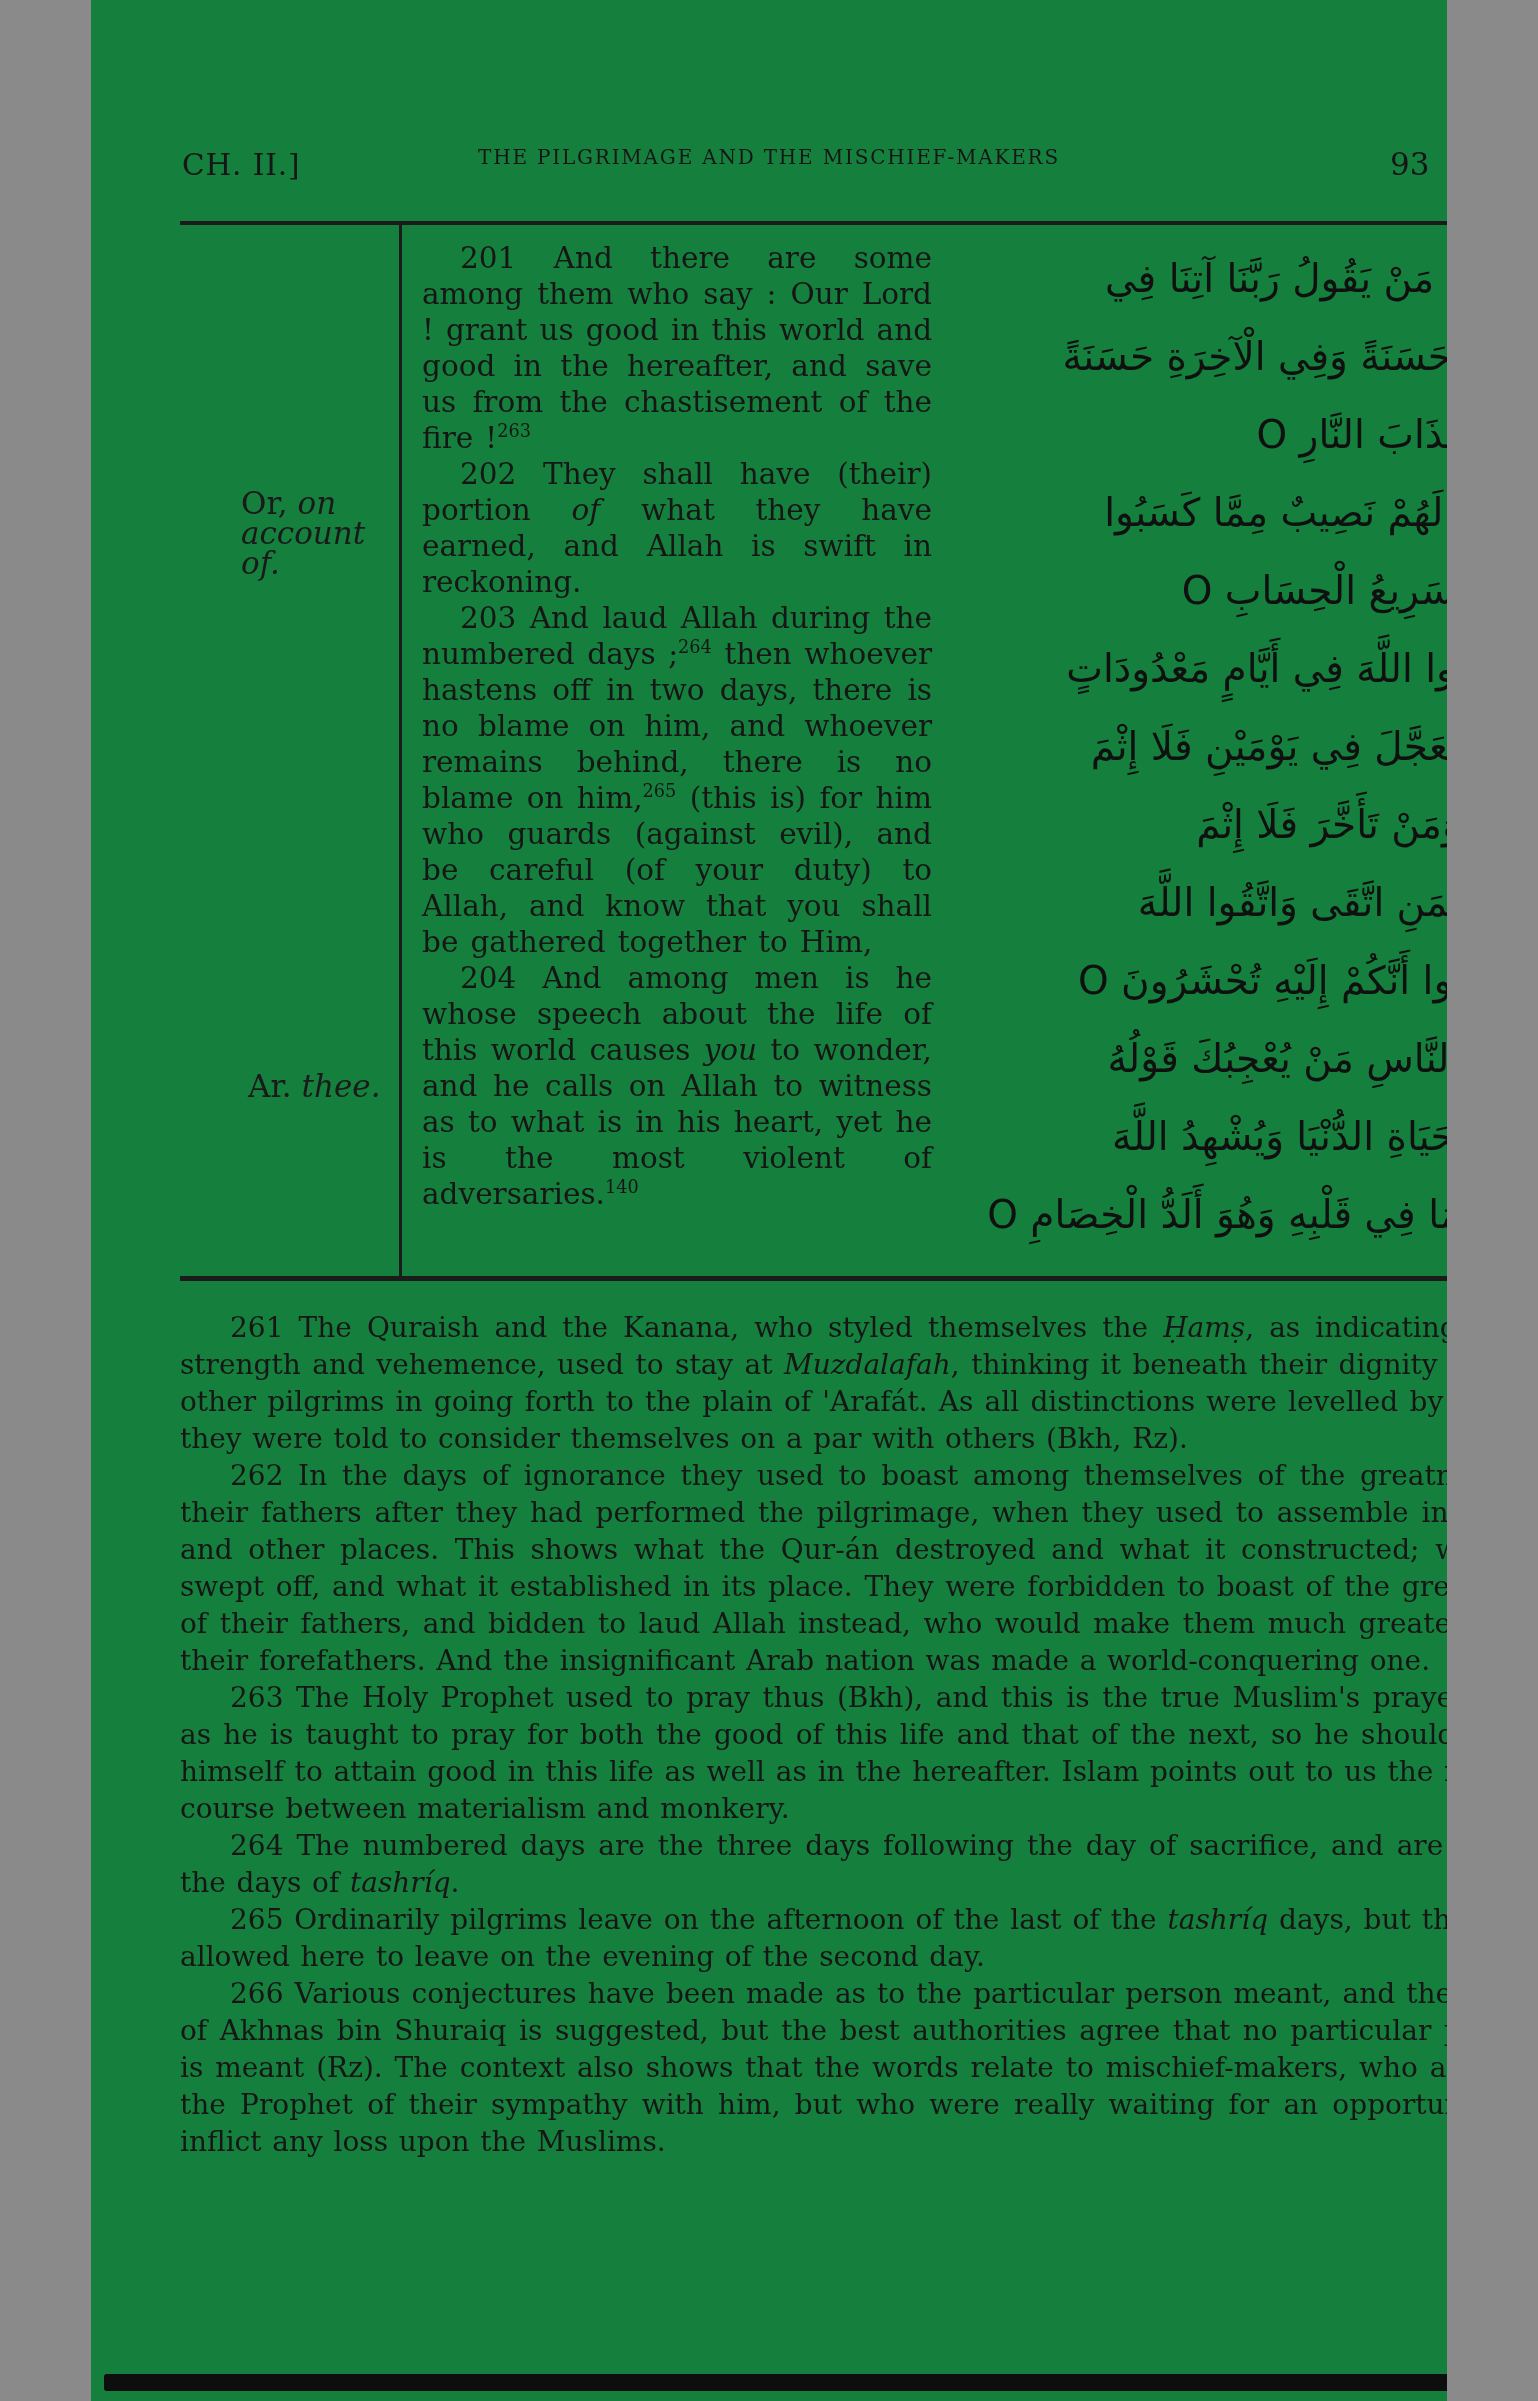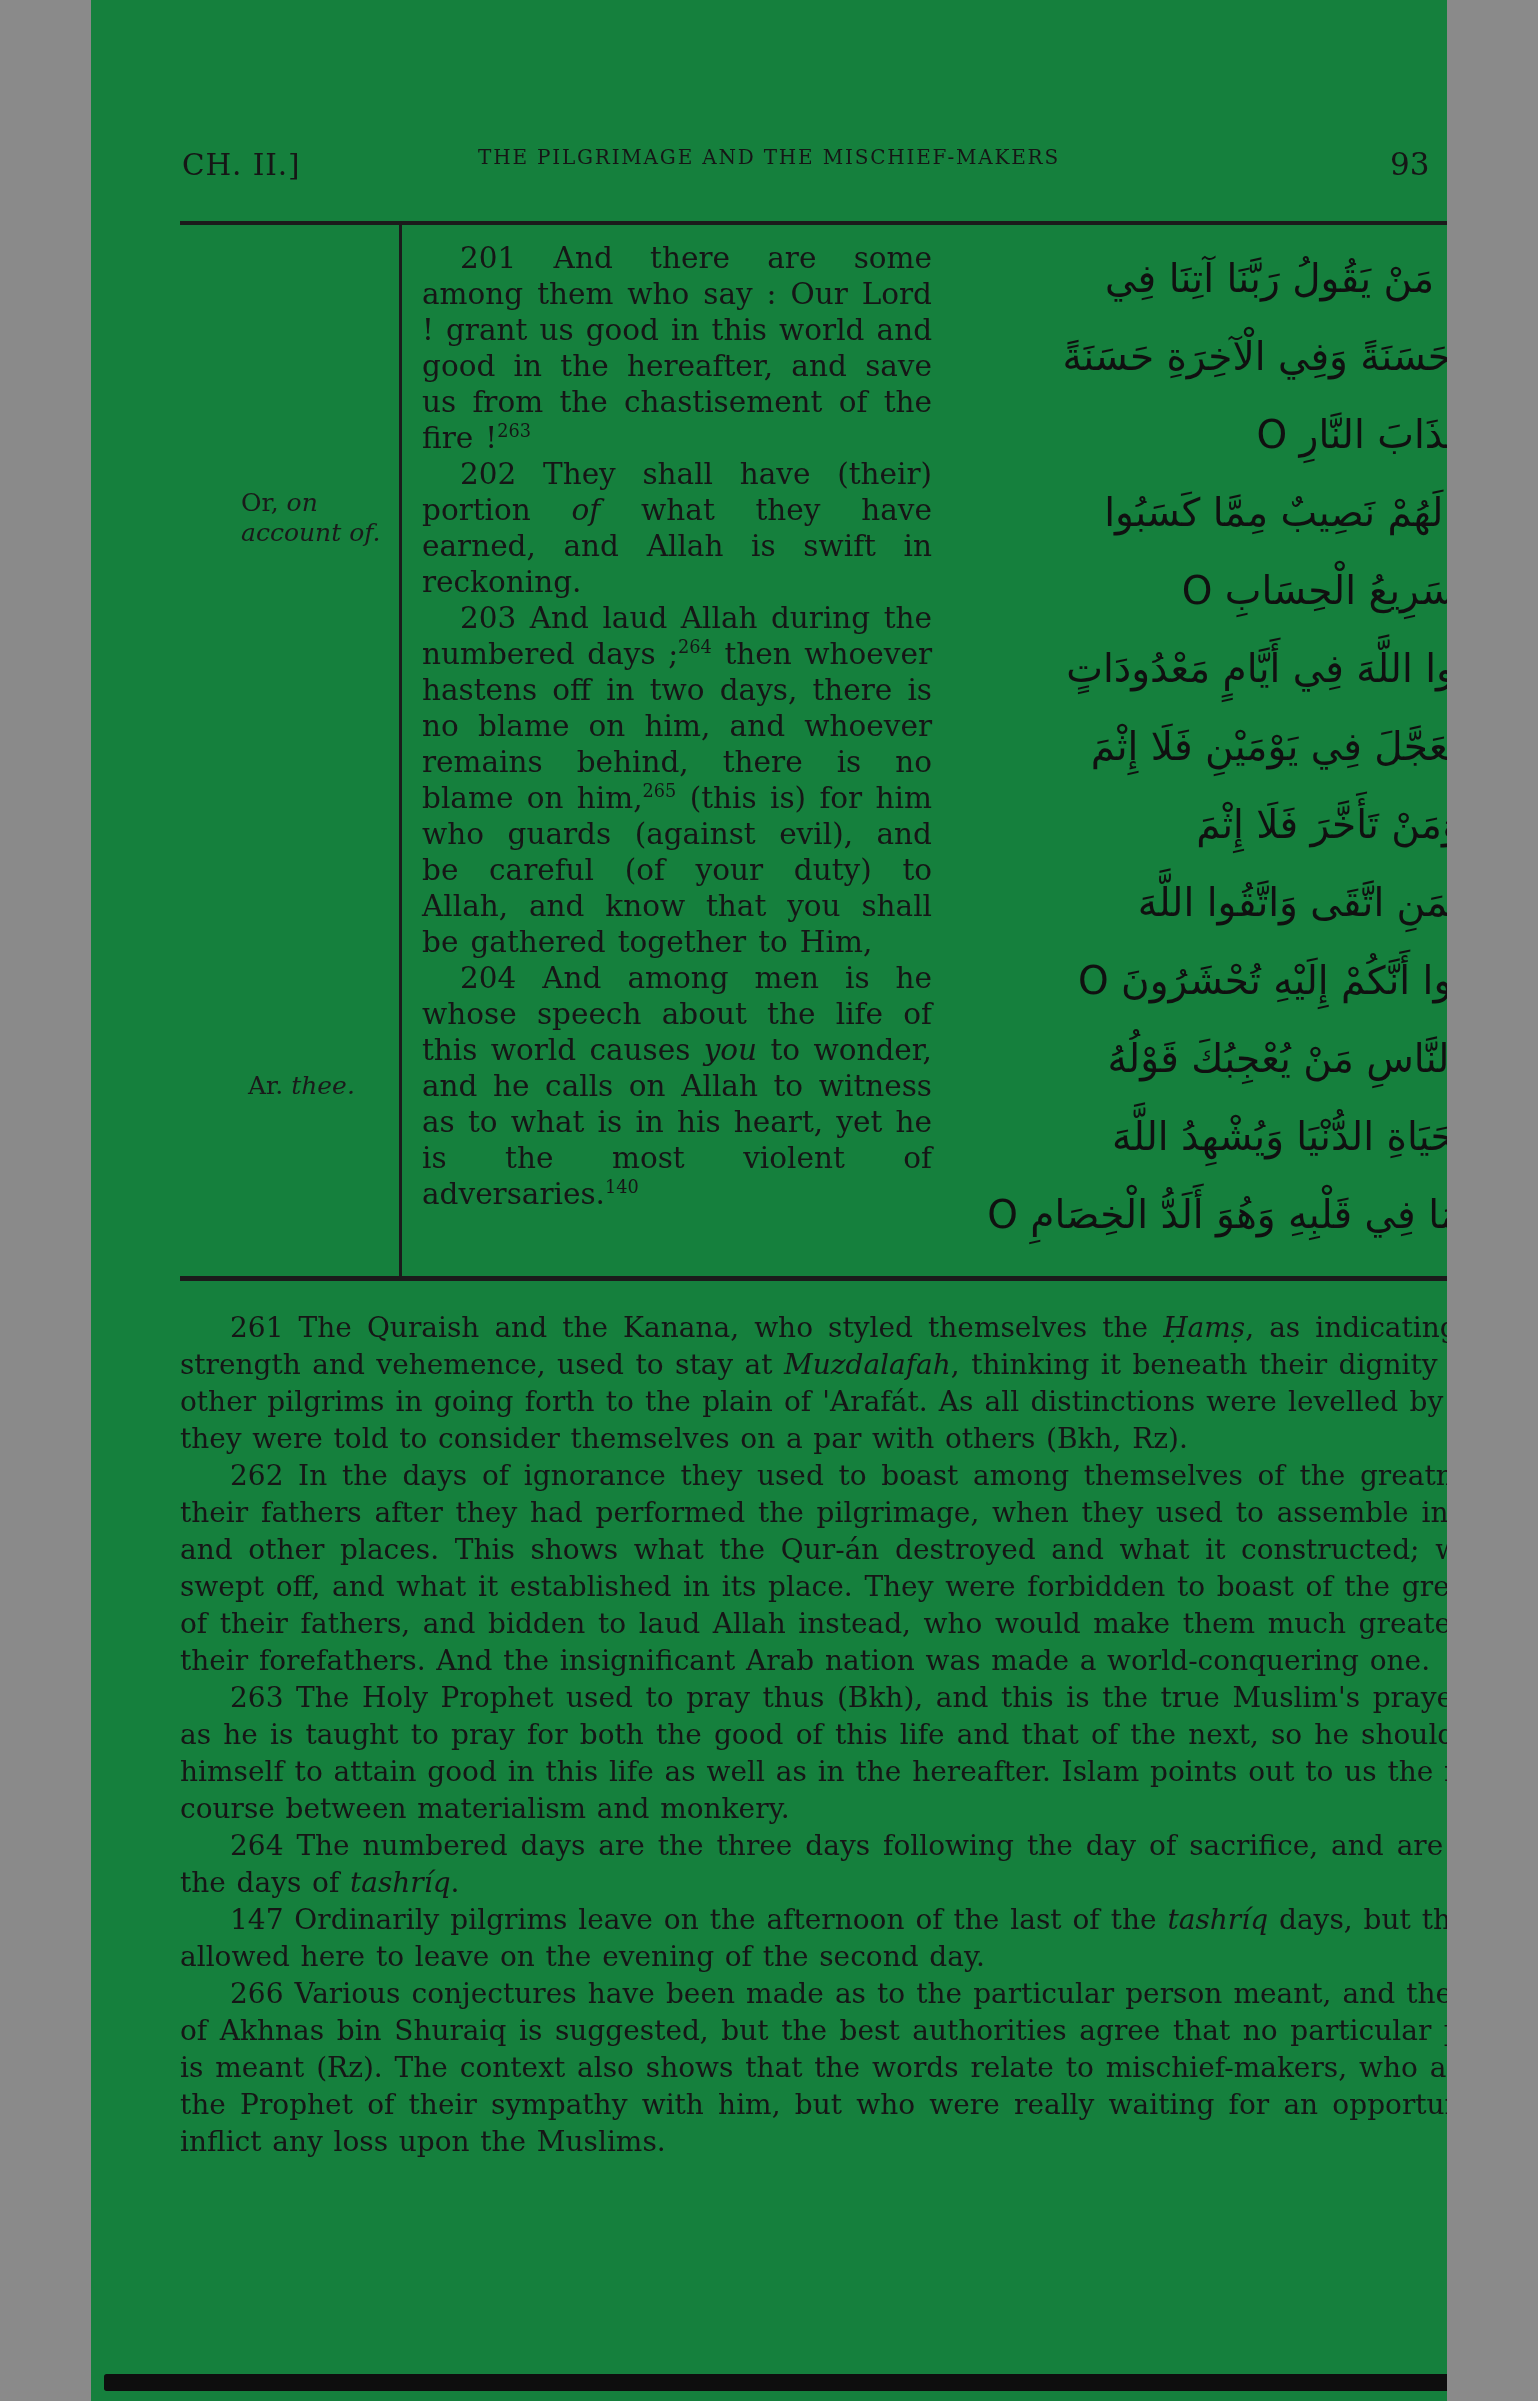--- a/index.html
+++ b/index.html
@@ -24,21 +24,21 @@
   .header-page{
     position:absolute;left:1299px;top:146px;font-size:31px;
   }
   
   .rule-top{position:absolute;left:89px;top:221px;width:1359px;height:3.6px;background:#1b1b1b;}
   .vrule{position:absolute;left:308px;top:224px;width:2.7px;height:1052px;background:#1b1b1b;}
   .rule-mid{position:absolute;left:89px;top:1276px;width:1359px;height:4.5px;background:#1b1b1b;}
   
   .margin-note{
     position:absolute;width:165px;
-    font-size:25px;line-height:30px;color:#1a1a1a;
+    font-size:31px;line-height:30px;color:#1a1a1a;
   }
   .margin-note-1{left:150px;top:488px;}
   .margin-note-2{left:157px;top:1071px;}
   .margin-note i{font-style:italic;}
   
   .english-col{
     position:absolute;left:331px;top:240px;width:510px;
     font-size:29.5px;line-height:36px;
     text-align:justify;word-spacing:2.7px;
   }
@@ -107,20 +107,20 @@
       <div class="arabic-line">وَمِنَ النَّاسِ مَنْ يُعْجِبُكَ قَوْلُهُ</div>
       <div class="arabic-line">فِي الْحَيَاةِ الدُّنْيَا وَيُشْهِدُ اللَّهَ</div>
       <div class="arabic-line">عَلَى مَا فِي قَلْبِهِ وَهُوَ أَلَدُّ الْخِصَامِ O</div>
     </div>
 
   <div class="footnotes">
       <div class="footnote"><span>261 The Quraish and the Kanana, who styled themselves the </span><i>Ḥamṣ</i><span>, as indicating their strength and vehemence, used to stay at </span><i>Muzdalafah</i><span>, thinking it beneath their dignity to join other pilgrims in going forth to the plain of 'Arafát.  As all distinctions were levelled by Islam, they were told to consider themselves on a par with others (Bkh, Rz).</span></div>
       <div class="footnote"><span>262 In the days of ignorance they used to boast among themselves of the greatness of their fathers after they had performed the pilgrimage, when they used to assemble in 'Ukáz and other places.  This shows what the Qur-án destroyed and what it constructed; what it swept off, and what it established in its place.  They were forbidden to boast of the greatness of their fathers, and bidden to laud Allah instead, who would make them much greater than their forefathers.  And the insignificant Arab nation was made a world-conquering one.</span></div>
       <div class="footnote"><span>263 The Holy Prophet used to pray thus (Bkh), and this is the true Muslim's prayer. And as he is taught to pray for both the good of this life and that of the next, so he should exert himself to attain good in this life as well as in the hereafter.  Islam points out to us the middle course between materialism and monkery.</span></div>
       <div class="footnote"><span>264 The numbered days are the three days following the day of sacrifice, and are called the days of </span><i>tashríq</i><span>.</span></div>
-      <div class="footnote"><span>147 Ordinarily pilgrims leave on the afternoon of the last of the </span><i>tashríq</i><span> days, but they are allowed here to leave on the evening of the second day.</span></div>
+      <div class="footnote"><span>265 Ordinarily pilgrims leave on the afternoon of the last of the </span><i>tashríq</i><span> days, but they are allowed here to leave on the evening of the second day.</span></div>
       <div class="footnote"><span>266 Various conjectures have been made as to the particular person meant, and the name of Akhnas bin Shuraiq is suggested, but the best authorities agree that no particular person is meant (Rz).  The context also shows that the words relate to mischief-makers, who assured the Prophet of their sympathy with him, but who were really waiting for an opportunity to inflict any loss upon the Muslims.</span></div>
     </div>
 
   <div class="bottom-artifact"></div>
 
 </div>
 
 
 </body></html>

